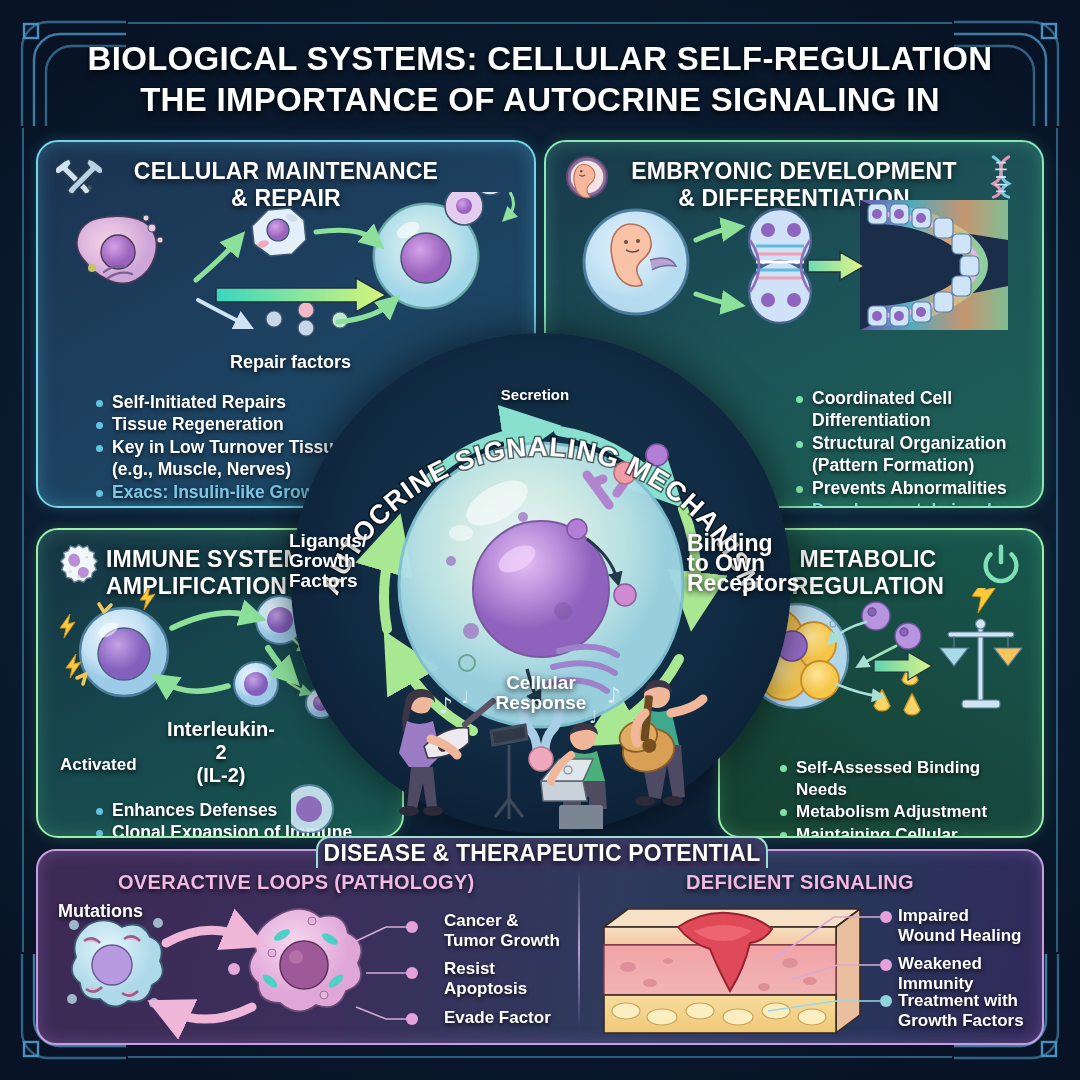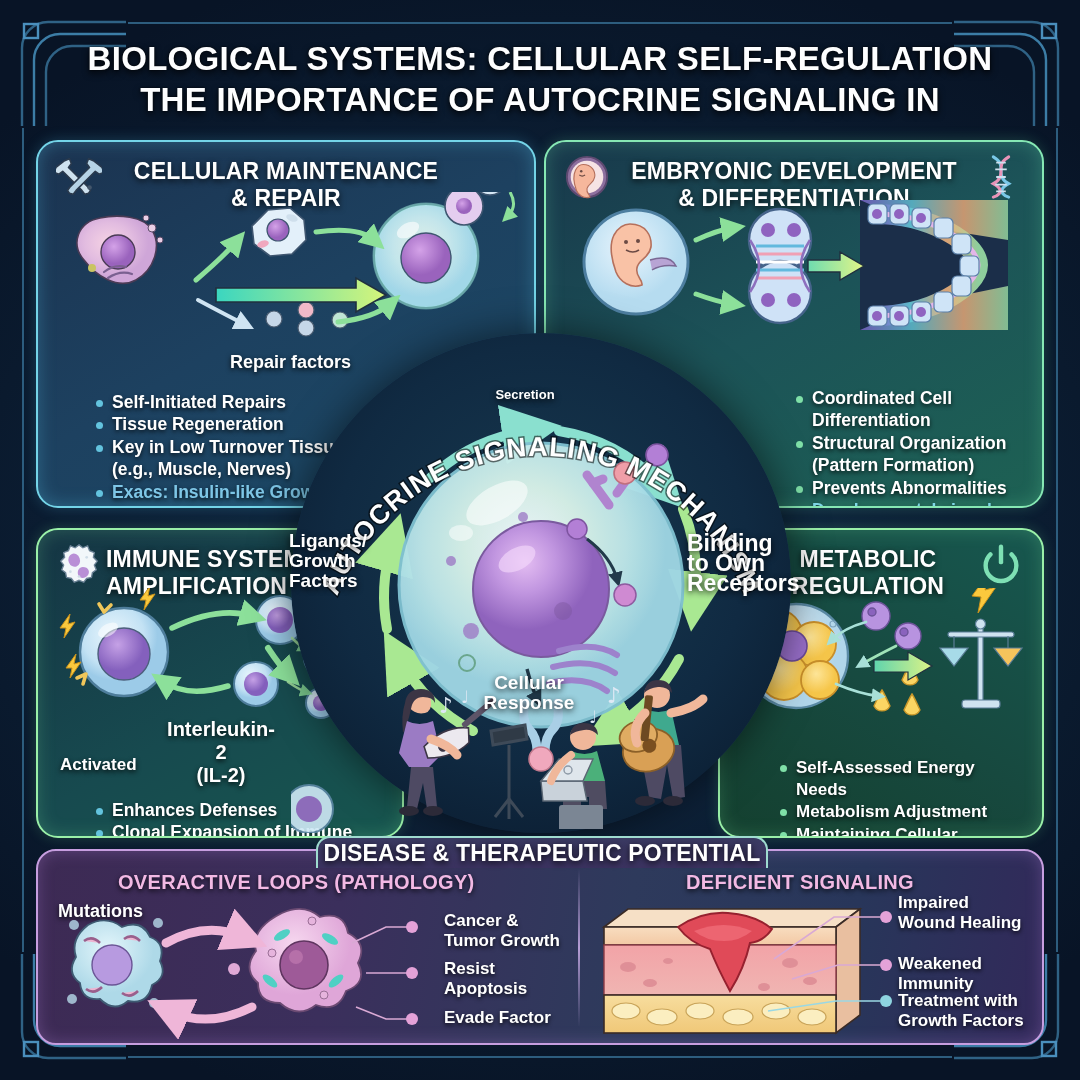--- a/index.html
+++ b/index.html
@@ -608,21 +608,21 @@
           <path d="M112 96 Q136 106 154 108" marker-end="url(#ag4)"></path>
         </g>
         <defs>
             <marker id="ag4" markerWidth="5" markerHeight="5" refX="2.2" refY="2.5" orient="auto">
           <path d="M0 0 L5 2.5 L0 5 z" fill="#a8e0d8"></path>
             </marker>
           </defs>
       </svg>
 
       <ul class="bullets green" style="top:210px;left:18px;font-size:17px;">
-        <li>Self-Assessed Energy Needs</li>
+        <li>Self-Assessed Binding Needs</li>
         <li>Metabolism Adjustment</li>
         <li>Maintaining Cellular Homeostasis</li>
 
       </ul>
     </div>
   </div>
 
   <div id="hub">
     <svg class="art" style="left:0;top:0;width:500px;height:500px;">
       <defs>
@@ -775,29 +775,29 @@
 
     <svg id="hubArc">
       <defs>
           <path id="arcPath" d="M38 290 A218 218 0 0 1 462 290" fill="none"></path>
         </defs>
       <text>
         <textPath href="#arcPath" startOffset="50%" text-anchor="middle" id="arcTxt">AUTOCRINE SIGNALING MECHANISM</textPath>
       </text>
     </svg>
 
-    <div class="hub-label" style="left:144px;top:52px;width:180px;font-size:13px;">Secretion</div>
+    <div class="hub-label" style="left:154px;top:52px;width:180px;font-size:15px;">Secretion</div>
 
     <div class="hub-label" style="left:396px;top:200px;width:112px;font-size:23px;text-align:left;">
       <div>Binding</div>
       <div>to Own</div>
       <div>Receptors</div>
     </div>
 
-    <div class="hub-label" style="left:171px;top:340px;width:134px;font-size:19px;">
+    <div class="hub-label" style="left:183px;top:340px;width:134px;font-size:19px;">
       <div>Cellular</div>
       <div>Response</div>
     </div>
 
     <div class="hub-label" style="left:-2px;top:198px;width:110px;font-size:19px;text-align:left;">
       <div>Ligands/</div>
       <div>Growth</div>
       <div>Factors</div>
     </div>
   </div>
@@ -941,21 +941,21 @@
         <path d="M194 82 L240 68 H282"></path>
       </g>
       <path d="M170 114 L238 104 H282" stroke="#9ad8e4" stroke-width="1.6" fill="none"></path>
       <g>
           <circle cx="288" cy="20" r="6" fill="#e4a2d8"></circle>
           <circle cx="288" cy="68" r="6" fill="#e4a2d8"></circle>
         <circle cx="288" cy="104" r="6" fill="#8ed4e0"></circle>
         </g>
     </svg>
 
-    <div class="callout" style="left:860px;top:42px;">
+    <div class="callout" style="left:860px;top:55px;">
       <div>Impaired</div>
       <div>Wound Healing</div>
     </div>
     <div class="callout" style="left:860px;top:103px;">
       <div>Weakened</div>
       <div>Immunity</div>
     </div>
     <div class="callout" style="left:860px;top:140px;">
       <div>Treatment with</div>
       <div>Growth Factors</div>

